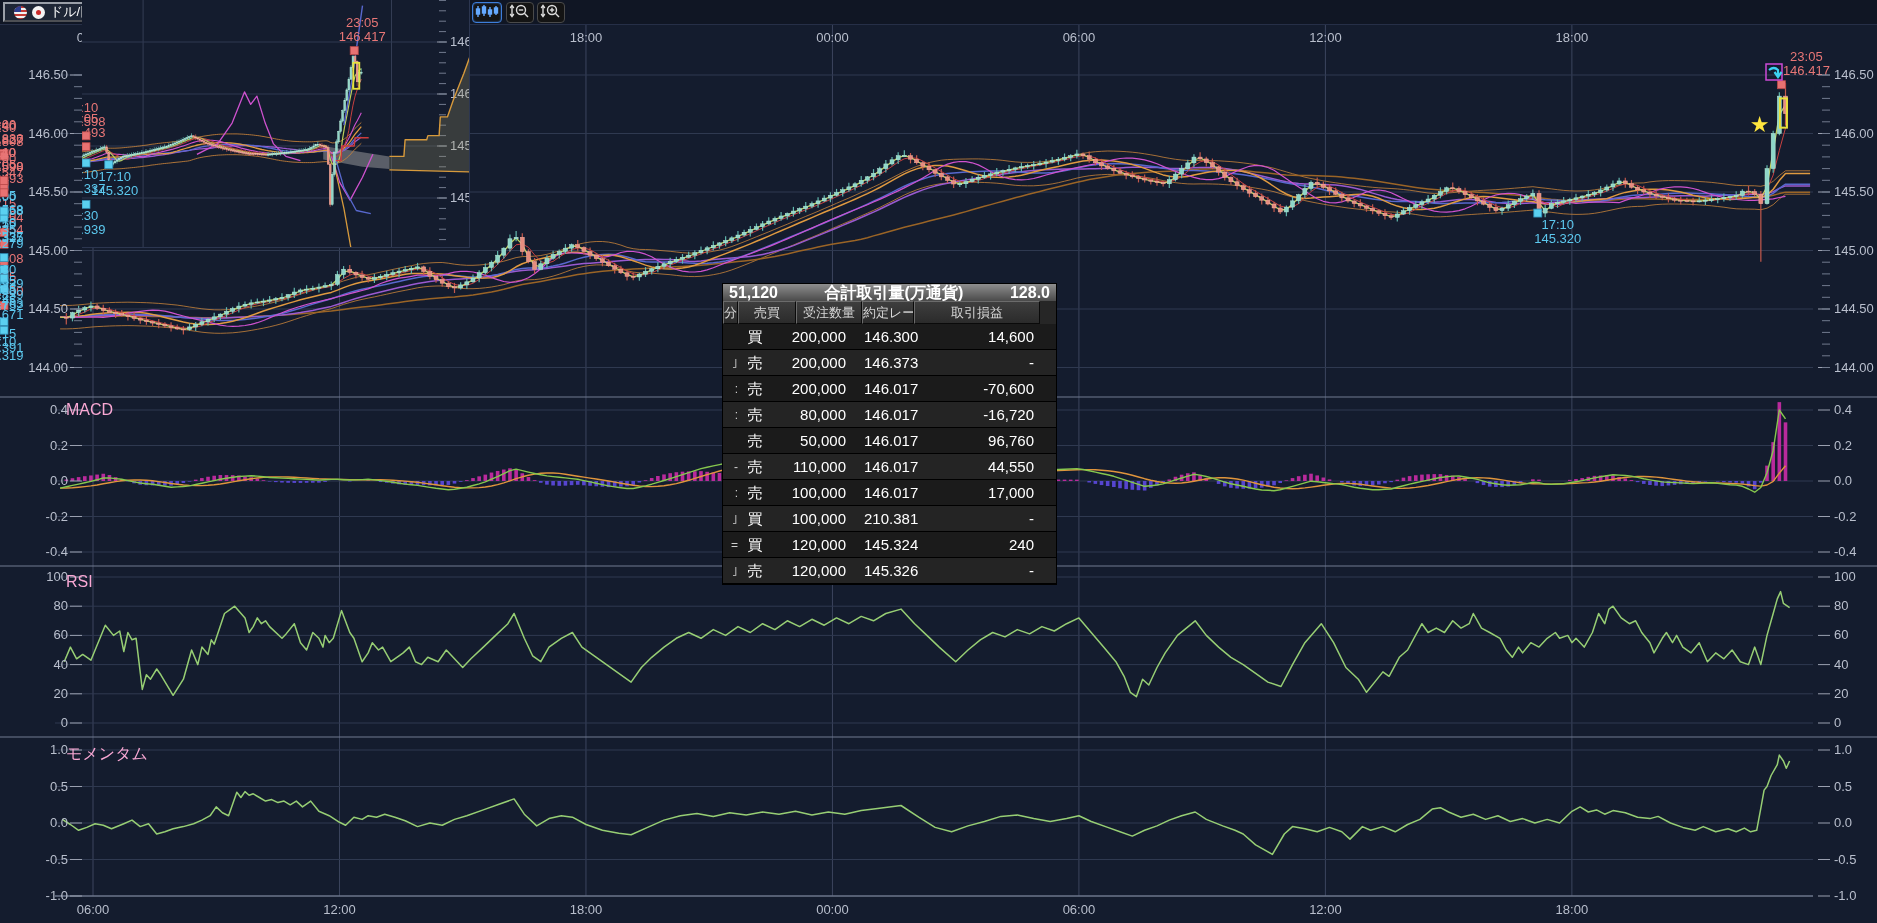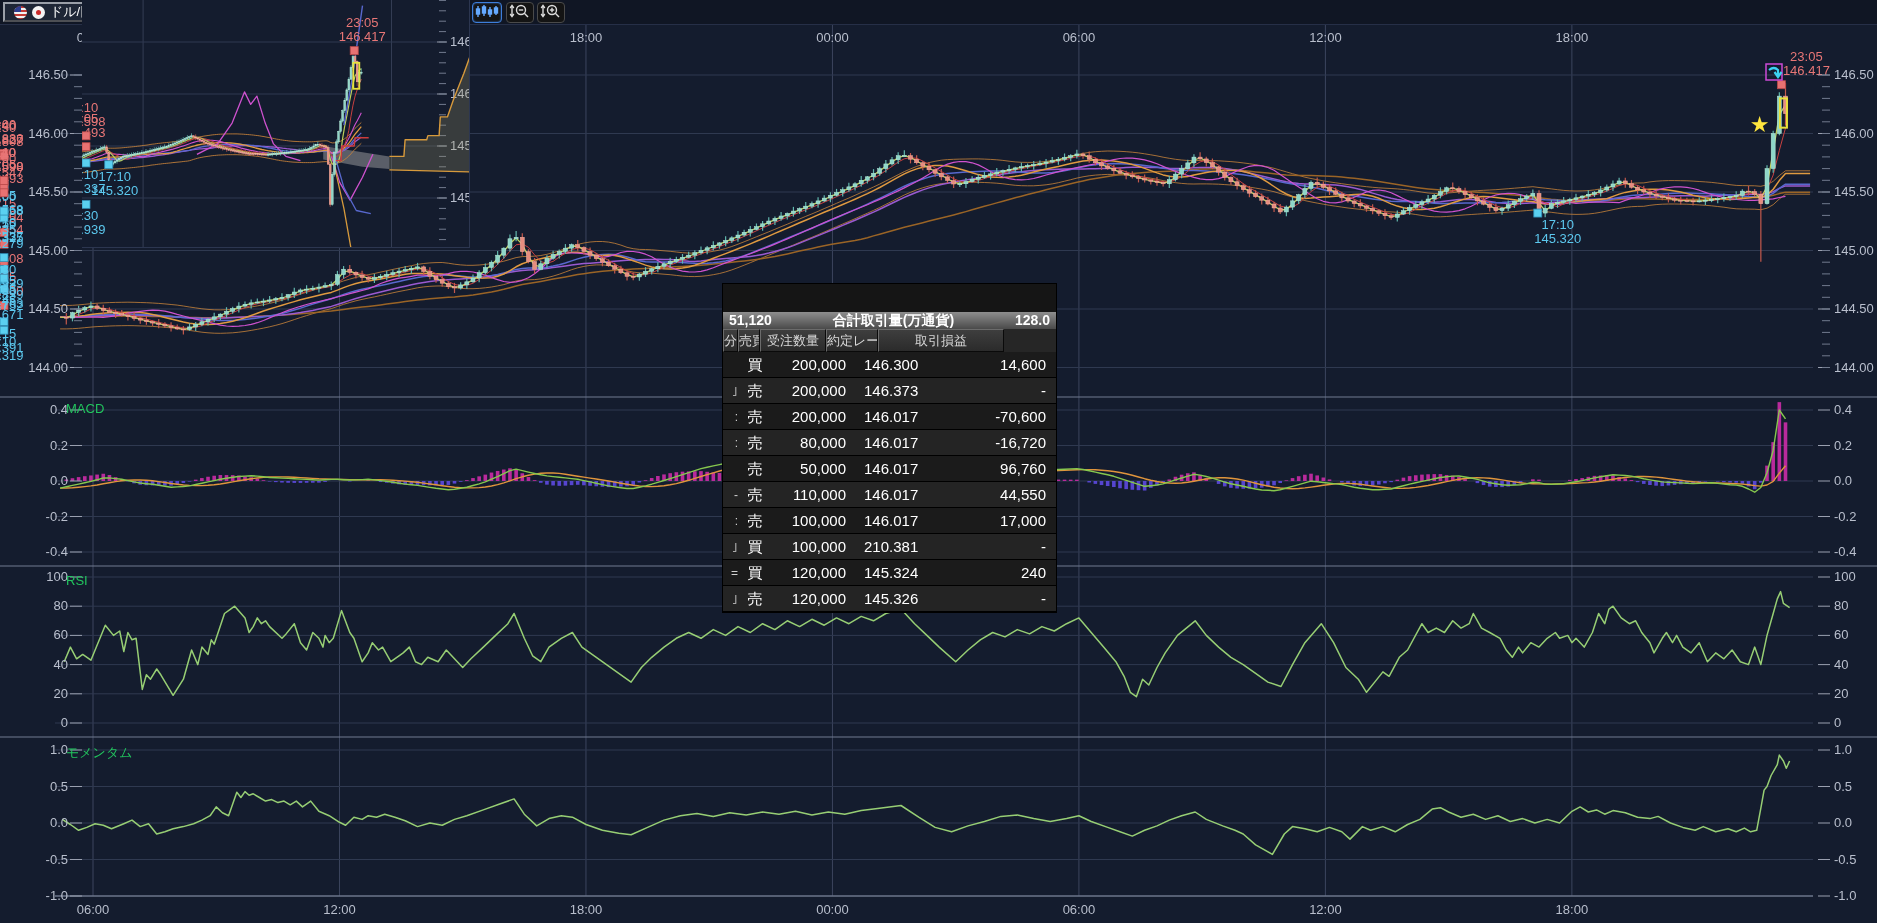--- a/index.html
+++ b/index.html
@@ -10,41 +10,41 @@
   #pairtab{position:absolute;left:3px;top:2px;height:20px;display:flex;align-items:center;gap:5px;
     padding:0 9px;background:#1e2636;border:2px outset #9a9fa8;color:#fff;font-size:13px;cursor:pointer;}
   .flag{width:13px;height:13px;border-radius:50%;overflow:hidden;position:relative;display:inline-block;flex:0 0 auto;}
   .flag-us{background:repeating-linear-gradient(180deg,#c23a35 0 2px,#f2f2f2 2px 4px);}
   .flag-us .corner{position:absolute;left:0;top:0;width:7px;height:6px;background:#2c3d8f;}
   .flag-jp{background:#f4f4f4;}
   .flag-jp .dot{position:absolute;left:4px;top:4px;width:5px;height:5px;border-radius:50%;background:#cc2a2a;}
   .tbtn{position:absolute;top:2px;height:21px;background:#141414;border:1px solid #4a4a4a;border-radius:4px;padding:0;cursor:pointer;}
   .tbtn.active{border-color:#3d7edb;box-shadow:0 0 2px #3d7edb inset;}
   
-  .ptitle{position:absolute;color:#22c55e;font-size:13px;z-index:2;pointer-events:none;}
+  .ptitle{position:absolute;color:#f9a8d4;font-size:16px;z-index:2;pointer-events:none;}
   
   #inset{position:absolute;left:82px;top:0;width:388px;height:248px;background:#141c2e;
     border-right:1px solid #2c3650;border-bottom:1px solid #2c3650;overflow:hidden;z-index:4;}
   
   #ttable{position:absolute;left:722px;top:283px;width:335px;background:#151515;border:1px solid #000;z-index:5;font-size:15px;}
-  #ttitle{height:17px;line-height:17px;background:linear-gradient(#8e8e8e,#4a4a4a);color:#fff;font-size:14px;font-weight:bold;
-    display:flex;justify-content:space-between;padding:0 6px;margin-top:28px;}
+  #ttitle{height:17px;line-height:17px;background:linear-gradient(#8e8e8e,#4a4a4a);color:#fff;font-size:16px;font-weight:bold;
+    display:flex;justify-content:space-between;padding:0 6px;}
   #ttitle .mid{font-weight:bold;}
   .thead{display:flex;height:23px;background:#262626;}
   .thead .hc{background:linear-gradient(#3e3e3e,#2b2b2b);border:1px solid #0a0a0a;border-top-color:#6b6b6b;border-left-color:#6b6b6b;
     color:#d8d8d8;font-size:13px;text-align:center;line-height:21px;overflow:hidden;white-space:nowrap;}
   .trow{display:flex;height:26px;line-height:26px;color:#fff;border-bottom:1px solid #000;cursor:default;}
   .trow:nth-child(odd){background:#1b1b1b;}
   .trow:nth-child(even){background:#242424;}
   .tc{overflow:hidden;white-space:nowrap;}
   .c-t{width:15px;color:#cfcfcf;font-size:12px;text-align:right;}
   .c-side{width:34px;text-align:center;}
   .c-qty{width:82px;text-align:right;padding-right:8px;}
   .c-rate{width:76px;text-align:left;padding-left:10px;}
-  .c-pl{width:126px;text-align:right;padding-right:10px;}
+  .c-pl{width:126px;text-align:right;padding-right:22px;}
   svg text{font-family:"Liberation Sans",sans-serif;}
 </style>
 </head>
 <body>
 
 <div id="app">
   <svg id="main-chart" width="1877" height="923" style="position:absolute;left:0;top:0;z-index:1;">
       <g>
         <line x1="93" y1="25" x2="93" y2="896" stroke="#3c455e" stroke-width="1"></line>
         <line x1="339.48" y1="25" x2="339.48" y2="896" stroke="#3c455e" stroke-width="1"></line>
@@ -1595,21 +1595,21 @@
   </div>
 
   <div id="ttable">
     <div id="ttitle">
       <span>51,120</span>
       <span class="mid">合計取引量(万通貨)</span>
       <span>128.0</span>
     </div>
     <div id="thead" class="thead">
         <div class="hc" style="width: 15px;">分</div>
-        <div class="hc" style="width: 22px;">売買</div>
+        <div class="hc" style="width: 58px;">売買</div>
         <div class="hc" style="width: 66px;">受注数量</div>
         <div class="hc" style="width: 52px;">約定レート</div>
         <div class="hc" style="width: 126px;">取引損益</div>
       </div>
     <div id="tbody">
         <div class="trow">
           <div class="tc c-t"></div>
           <div class="tc c-side">買</div>
           <div class="tc c-qty">200,000</div>
           <div class="tc c-rate">146.300</div>

